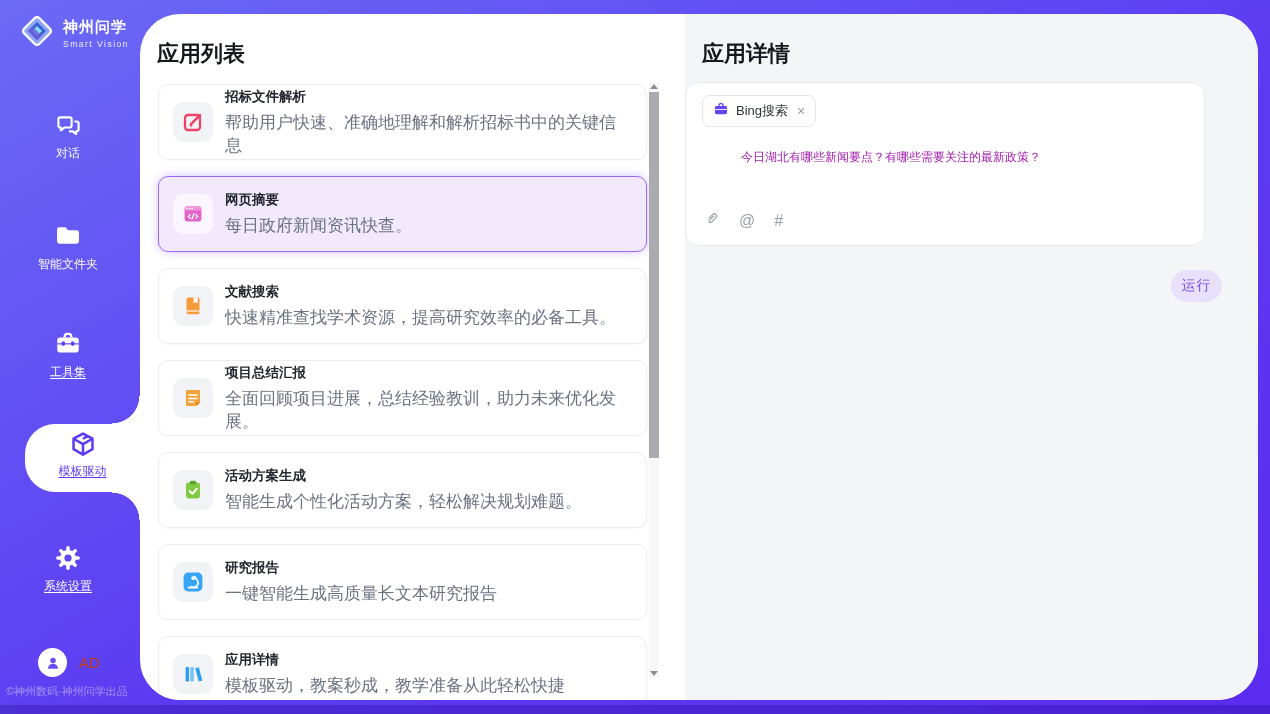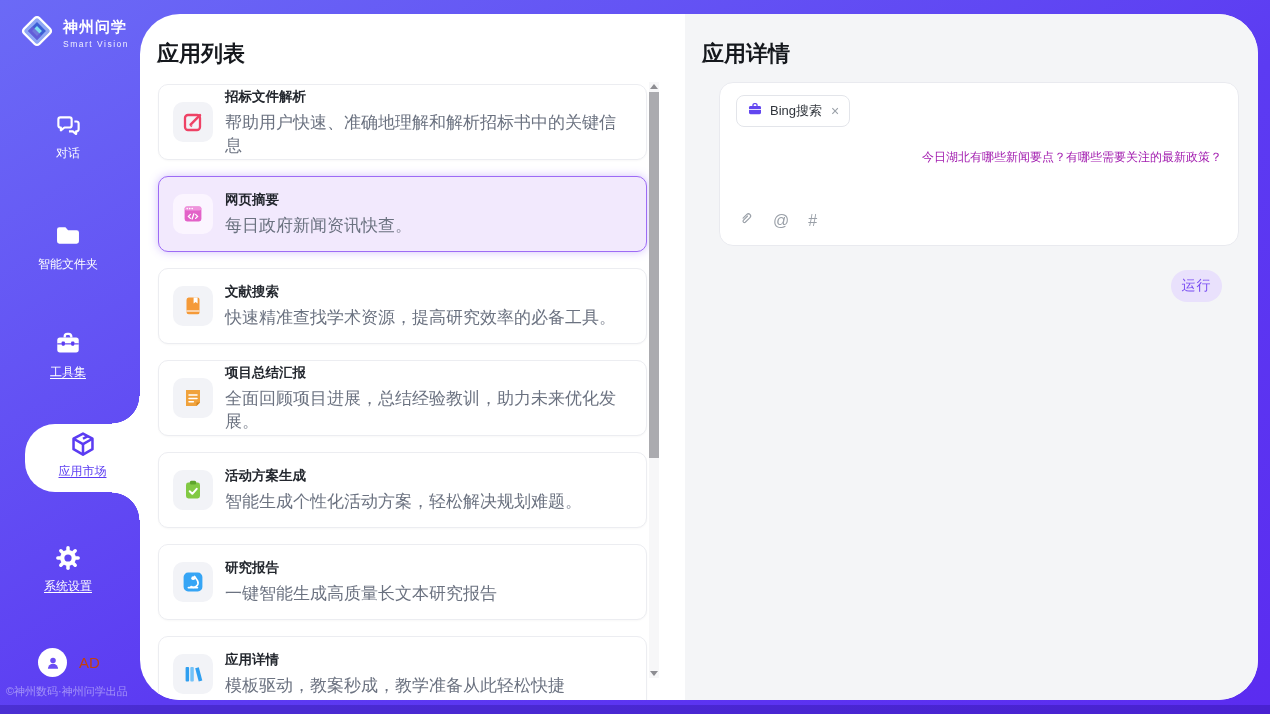--- a/index.html
+++ b/index.html
@@ -56,22 +56,22 @@
   .card-desc { font-size:17px; color:#6b7280; }
 
   .scrollbar { position:absolute; left:509px; top:68px; width:10px; height:596px; background:#f7f7f8; }
   .sb-thumb { position:absolute; left:0; top:10px; width:10px; height:366px; background:#ababaf; cursor:grab; }
   .sb-up,.sb-dn { position:absolute; left:1px; width:0; height:0; border-left:4px solid transparent; border-right:4px solid transparent; }
   .sb-up { top:2px; border-bottom:5px solid #8d8d92; }
   .sb-dn { bottom:2px; border-top:5px solid #8d8d92; }
 
   
   .detail-pane { position:absolute; left:545px; top:0; width:573px; height:100%; background:#f4f5f7; }
-  .detail-card { position:absolute; left:34px; top:68px; width:520px; height:164px;
-    background:#fff; border:1px solid #e9eaef; border-radius:14px;text-align:right; }
+  .detail-card { position:absolute; left:0; top:68px; width:520px; height:164px;
+    background:#fff; border:1px solid #e9eaef; border-radius:14px; }
   .chip { position:absolute; left:16px; top:12px; height:32px; display:inline-flex; align-items:center;
     gap:7px; padding:0 10px; background:#fff; border:1px solid #e3e5ea; border-radius:8px; cursor:pointer; }
   .chip-label { font-size:13px; color:#2f343b; }
   .chip-close { font-size:14px; color:#9aa0a8; margin-left:2px; cursor:pointer; line-height:1; }
   .prompt { position:absolute; left:17px; top:66px; right:16px; font-size:12px; color:#a21caf;margin-left:38px; }
   .input-icons { position:absolute; left:17px; bottom:14px; display:flex; align-items:center; gap:19px; color:#9aa0a8; }
   .glyph-ico { font-size:16px; color:#9aa0a8; cursor:pointer; }
   .run-btn { position:absolute; left:486px; top:256px; width:51px; height:32px; border:none; border-radius:16px;
     background:#e9e1fc; color:#7a4ff2; font-size:14px; letter-spacing:1px; cursor:pointer; font-family:inherit; }
 </style>
@@ -131,21 +131,21 @@
   <div class="active-blob">
     <div class="active-inner">
       <span>
         <svg width="32" height="32" viewBox="0 0 24 24" fill="none" stroke="#5b3cf2" stroke-width="1.9" stroke-linejoin="round">
           <path d="M12 3.4 L19.1 7.3 V15.1 L12 19.2 L4.9 15.1 V7.3 Z"></path>
           <path d="M4.9 7.3 L12 11.3 L19.1 7.3"></path>
           <path d="M12 11.3 V19.2"></path>
           <path d="M15.6 5.3 L12 7.3"></path>
         </svg>
       </span>
-      <span class="nav-label u">应用市场</span>
+      <span class="nav-label u">模板驱动</span>
     </div>
   </div>
 
   <div class="nav-item" style="top:544px">
     <span>
       <svg width="28" height="28" viewBox="0 0 24 24">
         <mask id="gearhole">
             <rect width="24" height="24" fill="#fff"></rect>
             <circle cx="12" cy="12" r="3.1" fill="#000"></circle>
           </mask>

